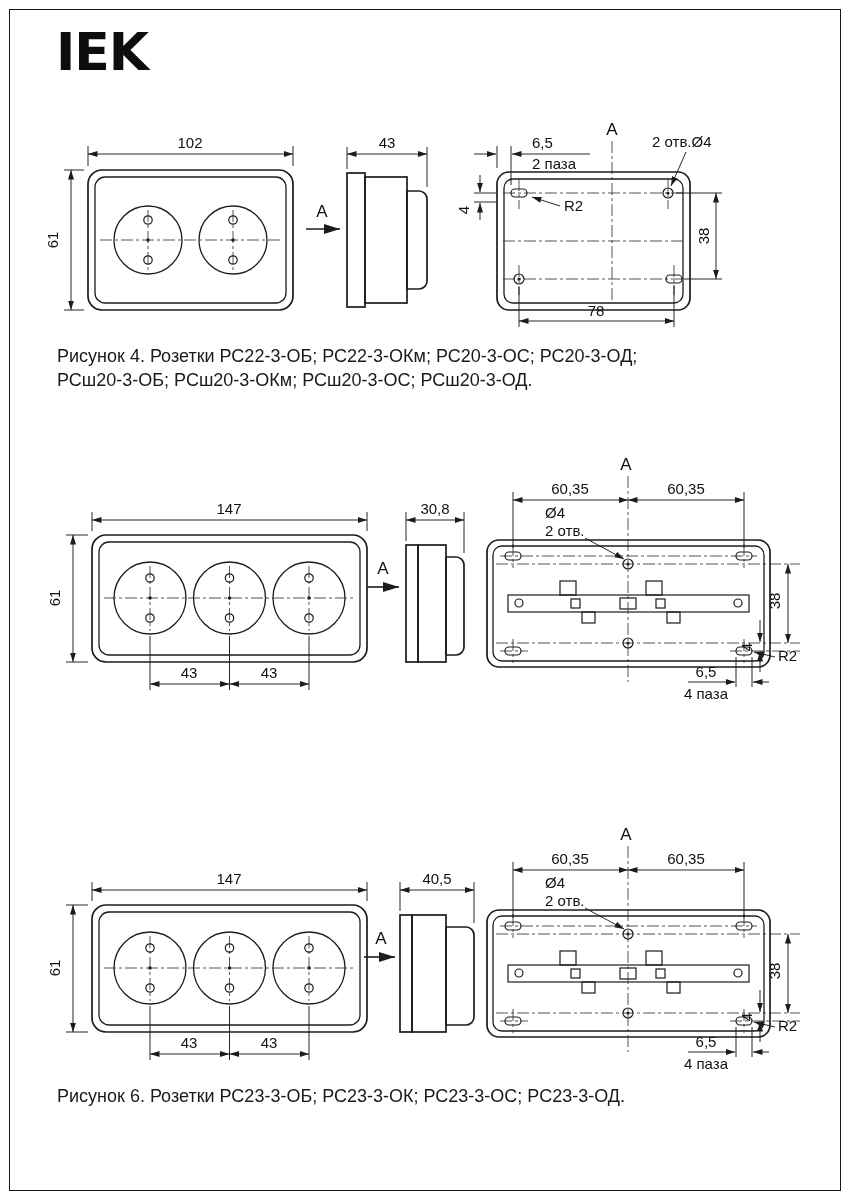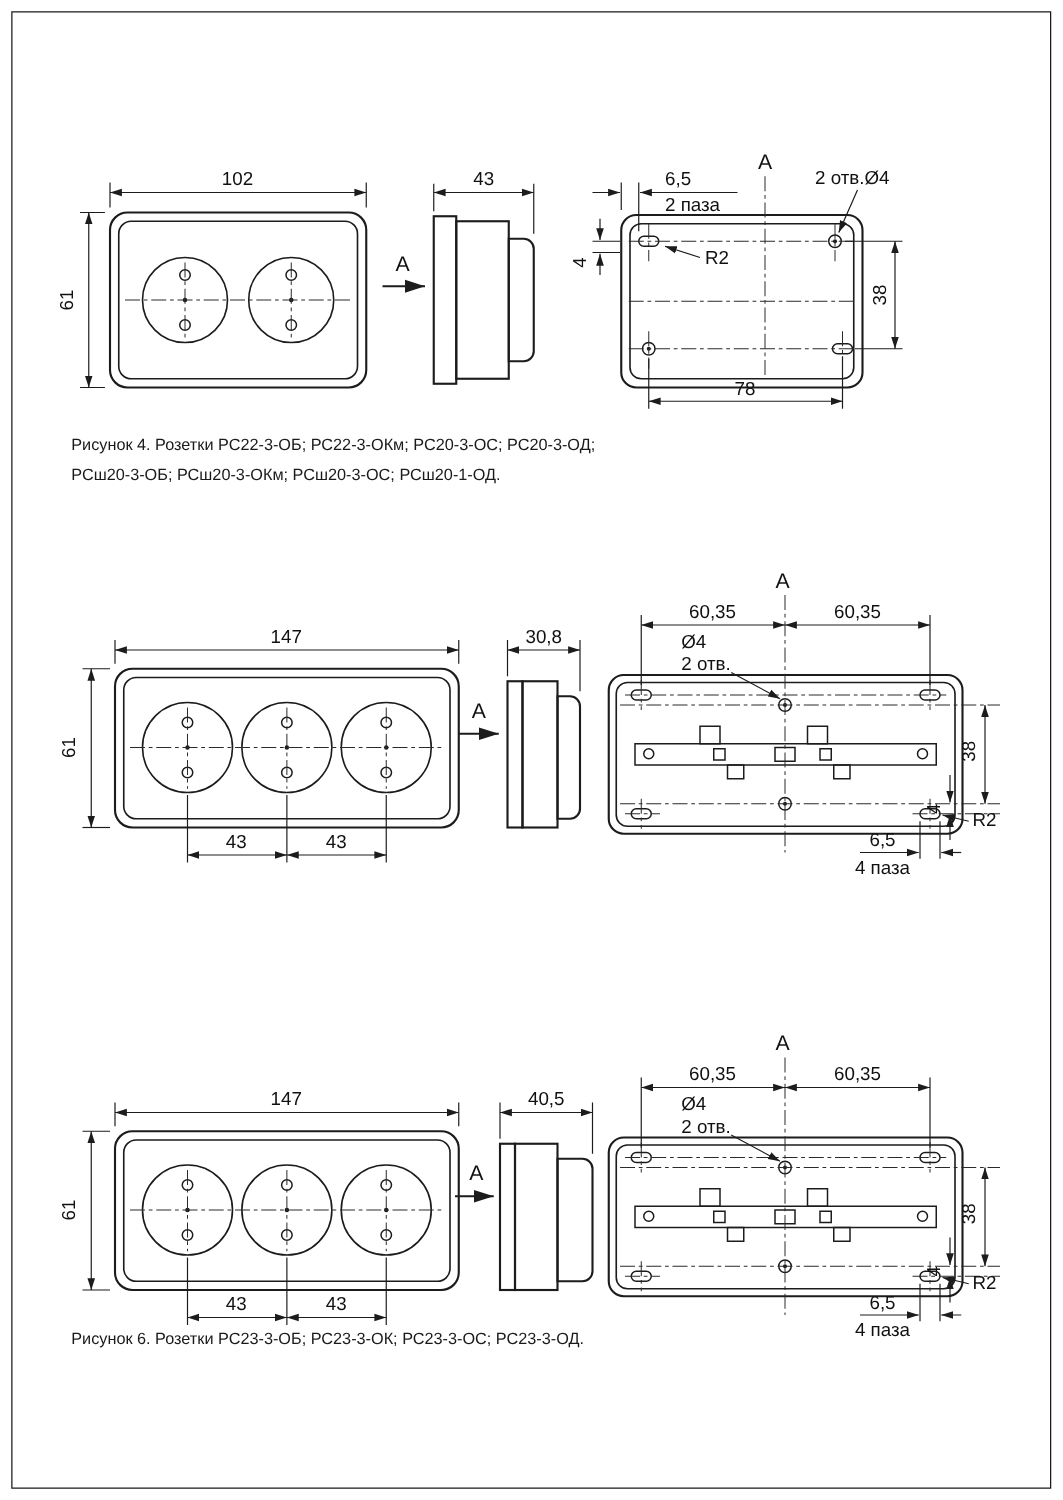--- a/index.html
+++ b/index.html
@@ -6,40 +6,41 @@
   html,body{margin:0;padding:0}
   body{width:850px;height:1200px;background:#fff;font-family:"Liberation Sans",sans-serif}
   .page{position:relative;width:850px;height:1200px;background:#ffffff;overflow:hidden}
   .frame{position:absolute;left:9px;top:9px;right:9px;bottom:9px;border:1.6px solid #1a1a1a;pointer-events:none}
   .logo{position:absolute;left:56px;top:22px;font-weight:bold;font-size:52px;color:#0d0d0d;
         font-family:"DejaVu Sans",sans-serif;letter-spacing:-1px}
   .fig{position:absolute;left:0}
   .fig4{top:115px}
   .fig5{top:450px}
   .fig6{top:820px}
-  .caption{position:absolute;left:57px;font-size:13px;line-height:24px;color:#1a1a1a}
+  .caption{position:absolute;left:57px;font-size:18px;line-height:24px;color:#1a1a1a}
   .cap4{top:344px}
   .cap5{top:719px}
-  .cap6{top:1059px}
+  .cap6{top:1084px}
   svg text{font-family:"Liberation Sans",sans-serif}
   .ol{fill:none;stroke:#1c1c1c;stroke-width:1.7}
   .ol2{fill:none;stroke:#1c1c1c;stroke-width:1.3}
   .dt rect,.dt circle{fill:none;stroke:#1c1c1c;stroke-width:1.2}
   .dot circle{fill:#1c1c1c;stroke:none}
   .cl line{stroke:#2a2a2a;stroke-width:0.8;stroke-dasharray:12 3 3 3;fill:none}
   .dim line{stroke:#1c1c1c;stroke-width:0.95;fill:none}
   .dimb{stroke:#1c1c1c;stroke-width:1.6;fill:none}
   .dtx{font-size:15px;fill:#111}
   .sec{font-size:17px;fill:#111}
 </style>
 </head>
 <body>
 
 <div class="page">
   <div class="frame"></div>
+  <div class="logo">IEK</div>
 
   <svg class="fig fig4" width="850" height="235" viewBox="0 0 850 235">
     <defs>
       <marker id="arw" orient="auto-start-reverse" markerWidth="11" markerHeight="8" refX="10" refY="4">
         <path d="M0,0.8 L10,4 L0,7.2 Z" fill="#1c1c1c"></path>
       </marker>
     </defs>
 
     <g>
       <rect class="ol" x="88" y="55" width="205" height="140" rx="14"></rect>
@@ -135,21 +136,21 @@
     <text class="sec" x="612" y="20" text-anchor="middle">A</text>
     <text class="dtx" x="652" y="32">2 отв.Ø4</text>
     <text class="dtx" x="564" y="96">R2</text>
     <text class="dtx" x="469" y="95" text-anchor="middle" transform="rotate(-90 469 95)">4</text>
     <text class="dtx" x="709" y="121" text-anchor="middle" transform="rotate(-90 709 121)">38</text>
     <text class="dtx" x="596" y="201" text-anchor="middle">78</text>
   </svg>
 
   <div class="caption cap4">
     <div>Рисунок 4. Розетки РС22-3-ОБ; РС22-3-ОКм; РС20-3-ОС; РС20-3-ОД;</div>
-    <div>РСш20-3-ОБ; РСш20-3-ОКм; РСш20-3-ОС; РСш20-1-ОД.</div>
+    <div>РСш20-3-ОБ; РСш20-3-ОКм; РСш20-3-ОС; РСш20-3-ОД.</div>
   </div>
 
   <svg class="fig fig5" width="850" height="262" viewBox="0 0 850 262">
 
     <g>
       <rect class="ol" x="92" y="85" width="275" height="127" rx="14"></rect>
       <rect class="ol2" x="99" y="92" width="261" height="113" rx="10"></rect>
       <circle class="ol2" cx="150" cy="148" r="36"></circle>
       <circle class="ol2" cx="229.5" cy="148" r="36"></circle>
       <circle class="ol2" cx="309" cy="148" r="36"></circle>

